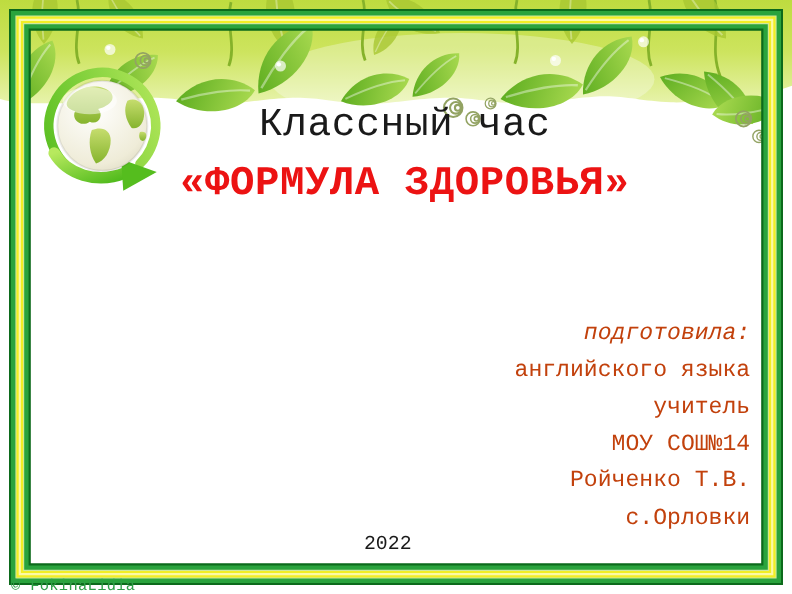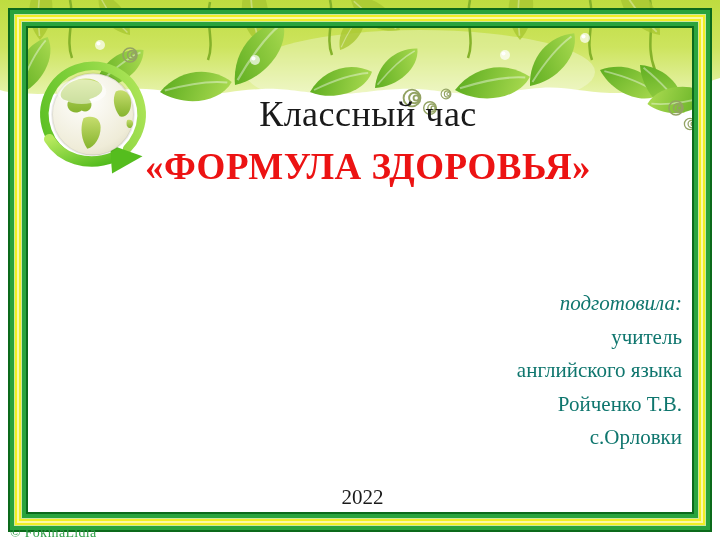--- a/index.html
+++ b/index.html
@@ -1,21 +1,21 @@
 <!DOCTYPE html>
 <html><head>
 <meta charset="utf-8">
 <style>
   html,body{margin:0;padding:0;background:#ffffff;}
   .slide{
     position:relative;
     width:720px;height:540px;
     background:#ffffff;
     overflow:hidden;
-    font-family:Liberation Serif, serif;
+    font-family:Liberation Mono, monospace;
   }
   
   .band{position:absolute;top:0;left:0;width:720px;height:150px;z-index:1;}
   
   .globe{position:absolute;left:34px;top:56px;width:118px;height:132px;z-index:2;}
   
   .frame{
     position:absolute;inset:8px;z-index:3;pointer-events:none;
     box-shadow:
       inset 0 0 0 2px  #0c6a1b,
@@ -31,28 +31,28 @@
   .title-block{position:absolute;top:92px;left:0;width:720px;text-align:center;z-index:4;transform:translateX(8px);}
   .main-title{
     font-size:36px;line-height:44px;color:#1a1a1a;font-weight:400;letter-spacing:.5px;
   }
   .sub-title{
     margin-top:9px;
     font-size:37px;line-height:44px;color:#ec1313;font-weight:700;letter-spacing:.5px;
   }
   .credits{
     position:absolute;top:287px;right:38px;z-index:4;
-    text-align:right;color:#0f766e;
+    text-align:right;color:#c2410c;
     font-size:21px;line-height:33.5px;
   }
   .credits .prepared{font-style:italic;}
   .year{
-    position:absolute;top:485px;left:10px;width:675px;z-index:4;
+    position:absolute;top:485px;left:0;width:675px;z-index:4;
     text-align:center;text-indent:30px;
-    font-size:21px;color:#1a1a1a;
+    font-size:18px;color:#1a1a1a;
   }
   .watermark{
     position:absolute;left:10px;top:525px;z-index:4;
     font-size:14px;color:#2f9e47;letter-spacing:.3px;
   }
 </style>
 </head>
 <body>
 
 <div class="slide">
@@ -169,22 +169,23 @@
 
   <div class="frame"></div>
 
   <div class="title-block">
     <div class="main-title">Классный час</div>
     <div class="sub-title">«ФОРМУЛА ЗДОРОВЬЯ»</div>
   </div>
 
   <div class="credits">
     <div class="prepared">подготовила:</div>
+    <div>английского языка</div>
     <div>учитель</div>
-    <div>английского языка</div>
+    <div>МОУ СОШ№14</div>
     <div>Ройченко Т.В.</div>
     <div>с.Орловки</div>
   </div>
 
   <div class="year">2022</div>
 
   <div class="watermark">© FokinaLidia</div>
 
 </div>
 

